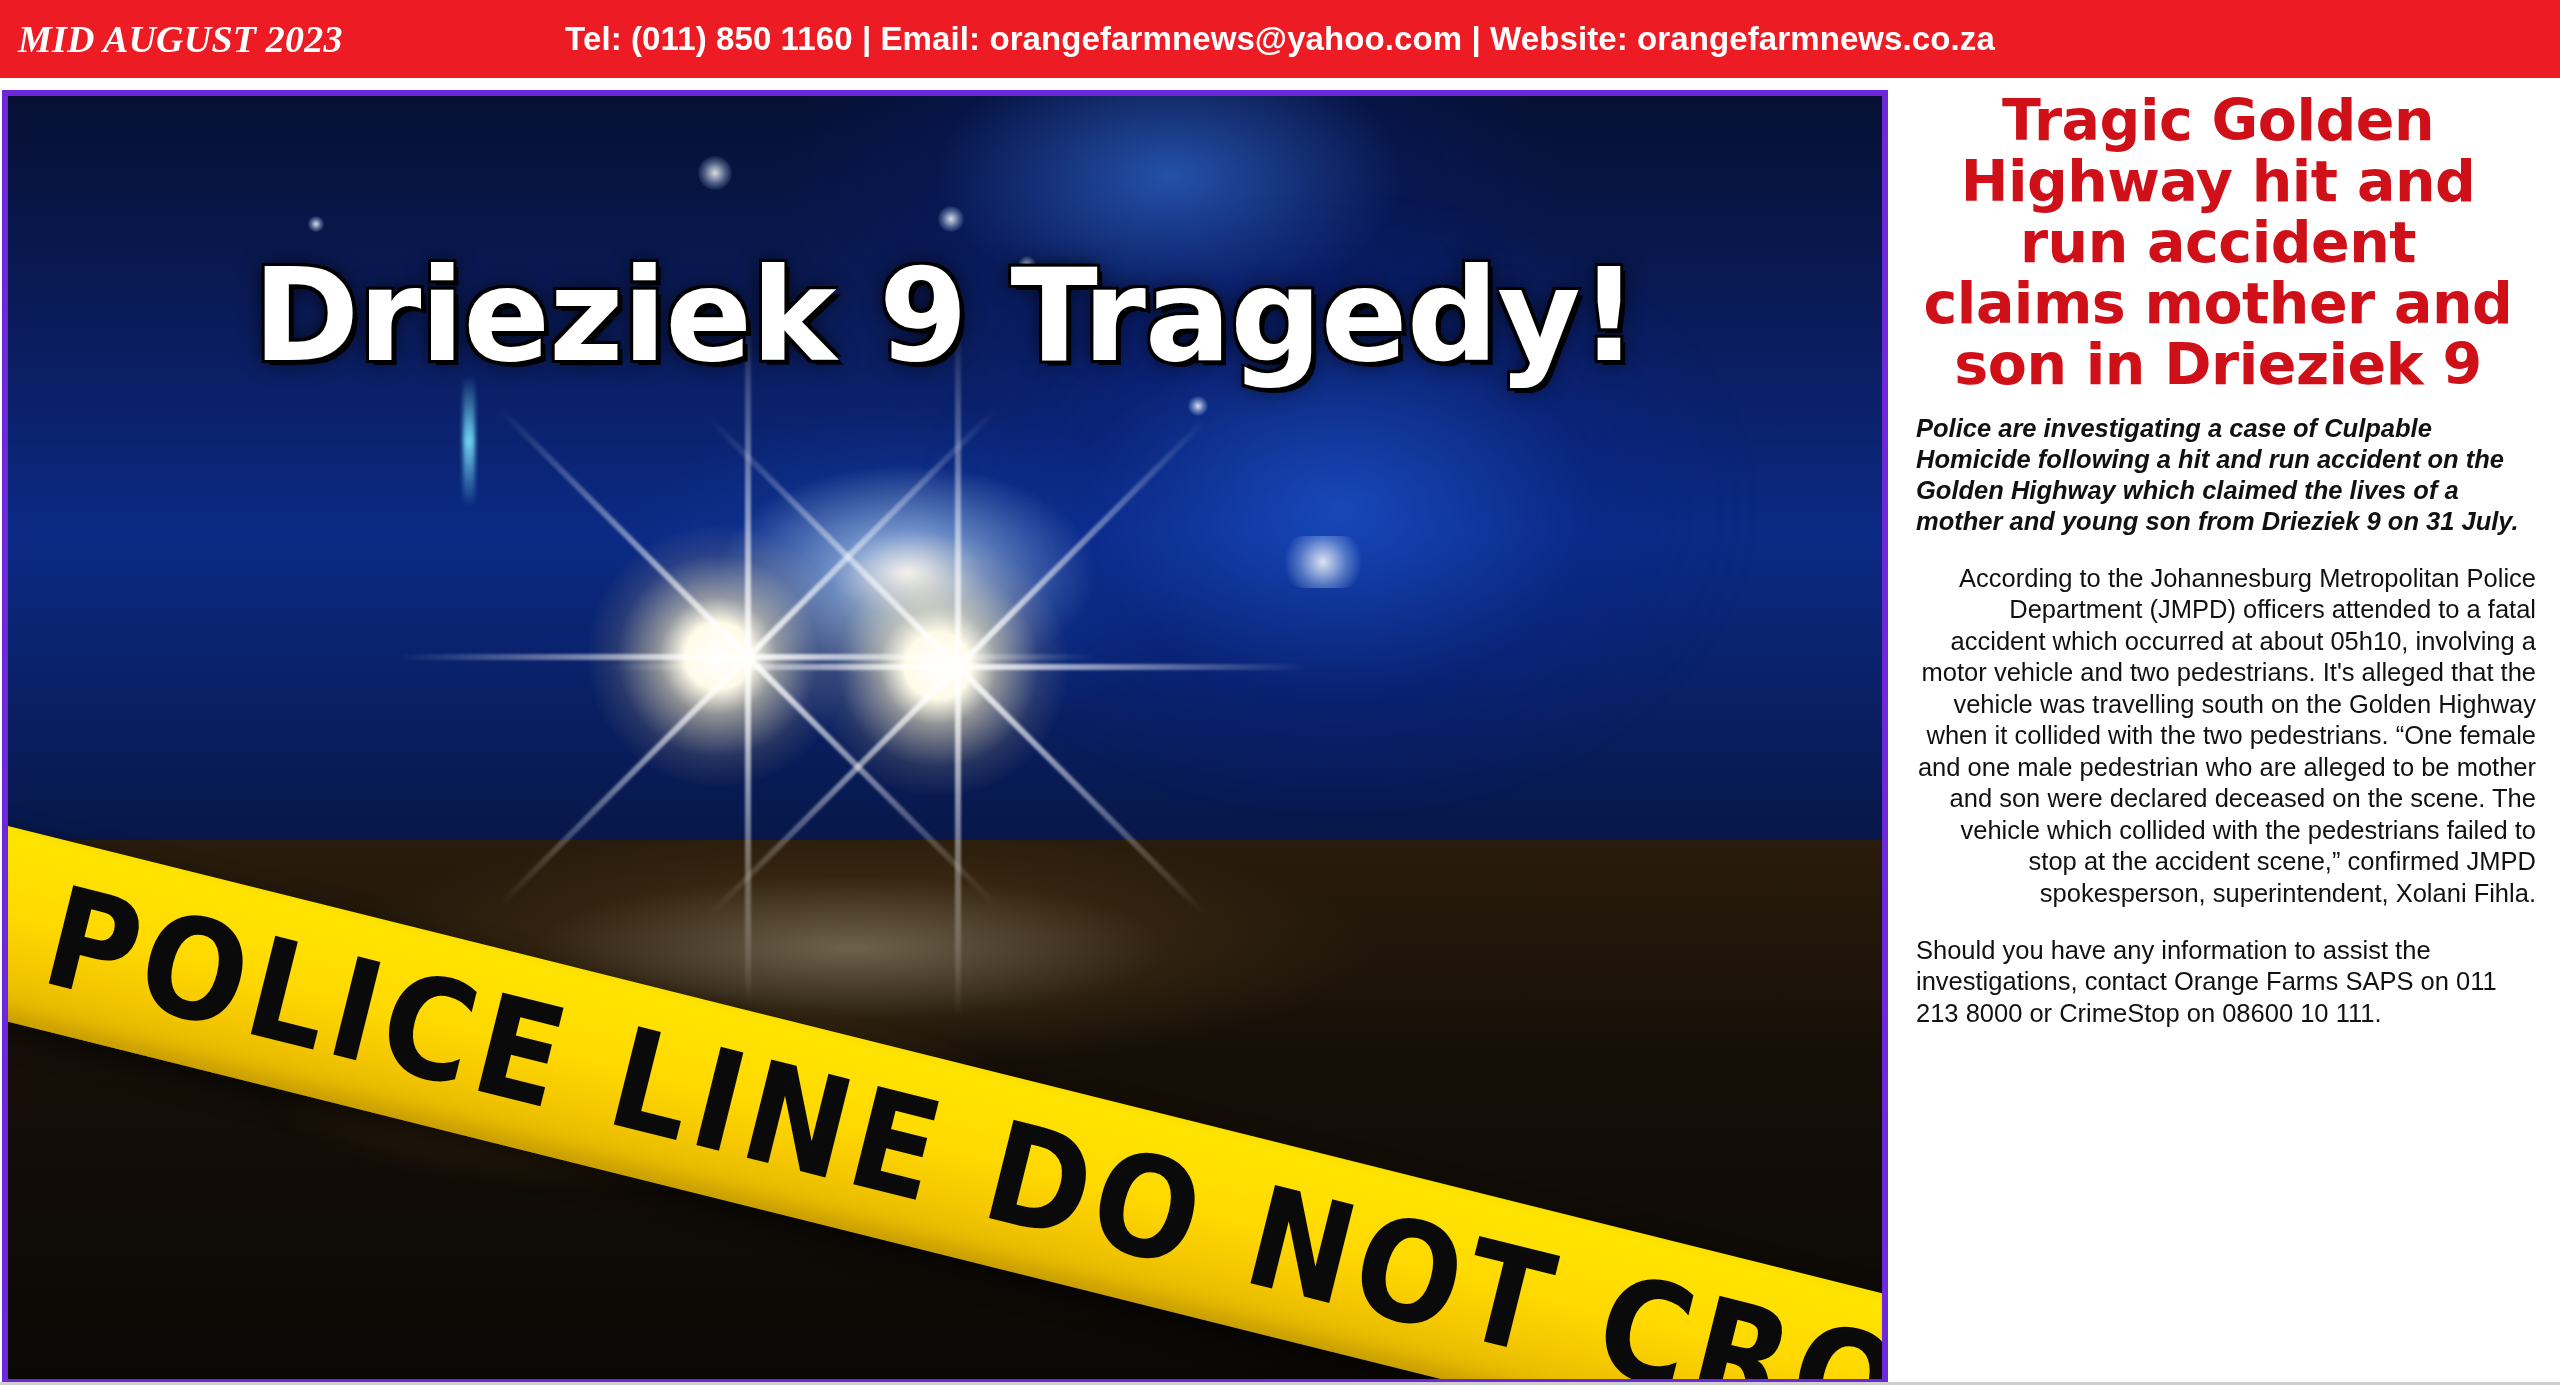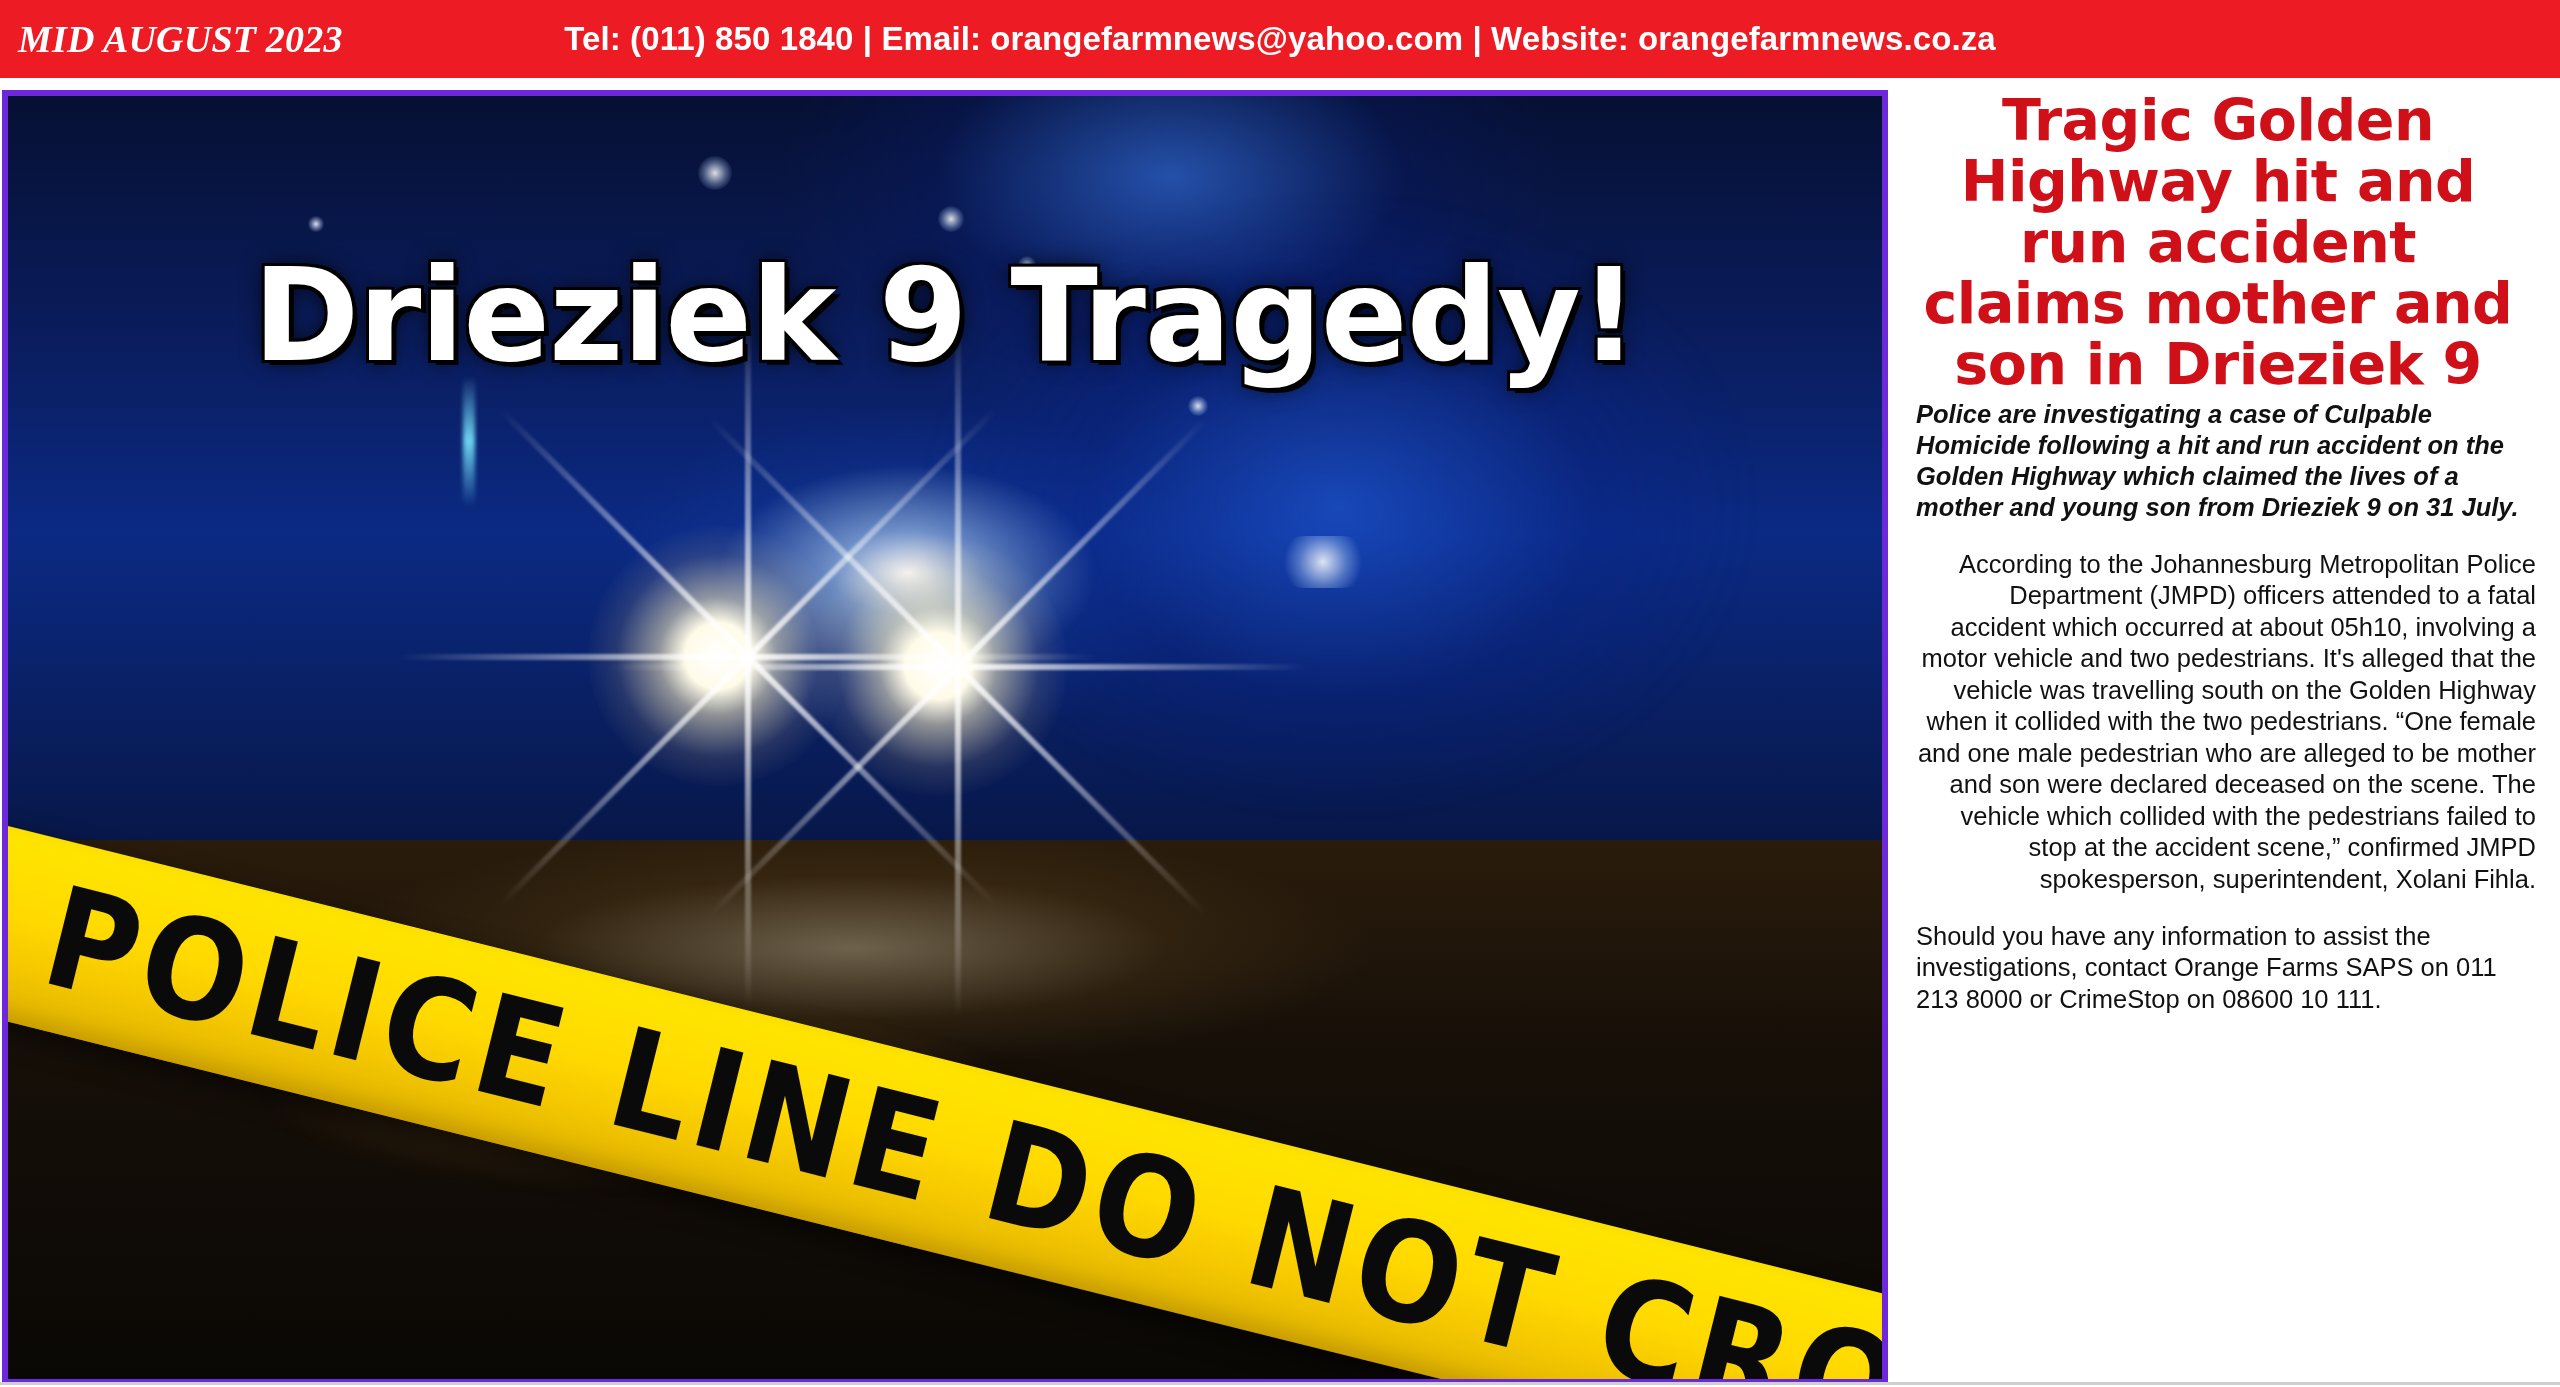--- a/index.html
+++ b/index.html
@@ -219,21 +219,21 @@
     color: #d01018;
     font-family: "DejaVu Sans", sans-serif;
     font-weight: bold;
     font-size: 57px;
     line-height: 1.07;
     text-align: center;
     letter-spacing: -0.5px;
     margin: 4px 16px 0 0;
   }
   .article-lead {
-    margin-top: 4px;
+    margin-top: 18px;
     font-size: 25.5px;
     line-height: 1.22;
     font-weight: bold;
     font-style: italic;
     color: #111111;
     text-align: left;
   }
   .article-body {
     margin-top: 4px;
     font-size: 25.5px;
@@ -259,21 +259,21 @@
     background: #cfcfcf;
   }
 </style>
 </head>
 <body>
 
 <div class="page">
 
   <div class="masthead">
     <span class="issue-date">MID AUGUST 2023</span>
-    <span class="contact">Tel: (011) 850 1840 | Email: orangefarmnews@yahoo.com | Website: orangefarmnews.co.za</span>
+    <span class="contact">Tel: (011) 850 1160 | Email: orangefarmnews@yahoo.com | Website: orangefarmnews.co.za</span>
   </div>
 
   <div class="content">
 
     <div class="photo">
       <div class="sky"></div>
       <div class="blue-wash"></div>
       <div class="road"></div>
       <div class="roadsheen"></div>
 

